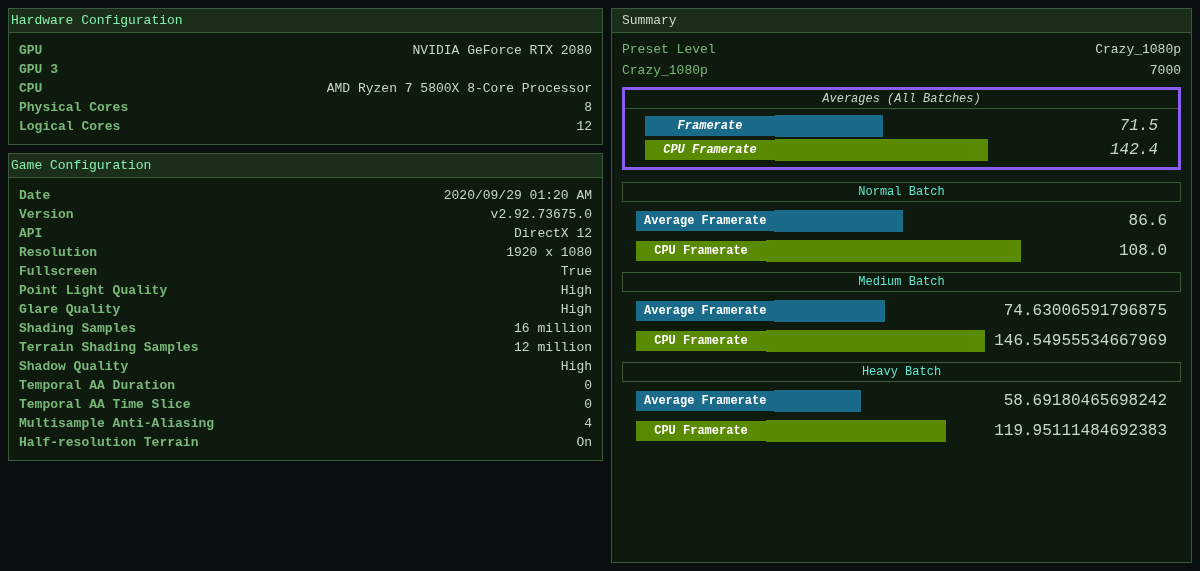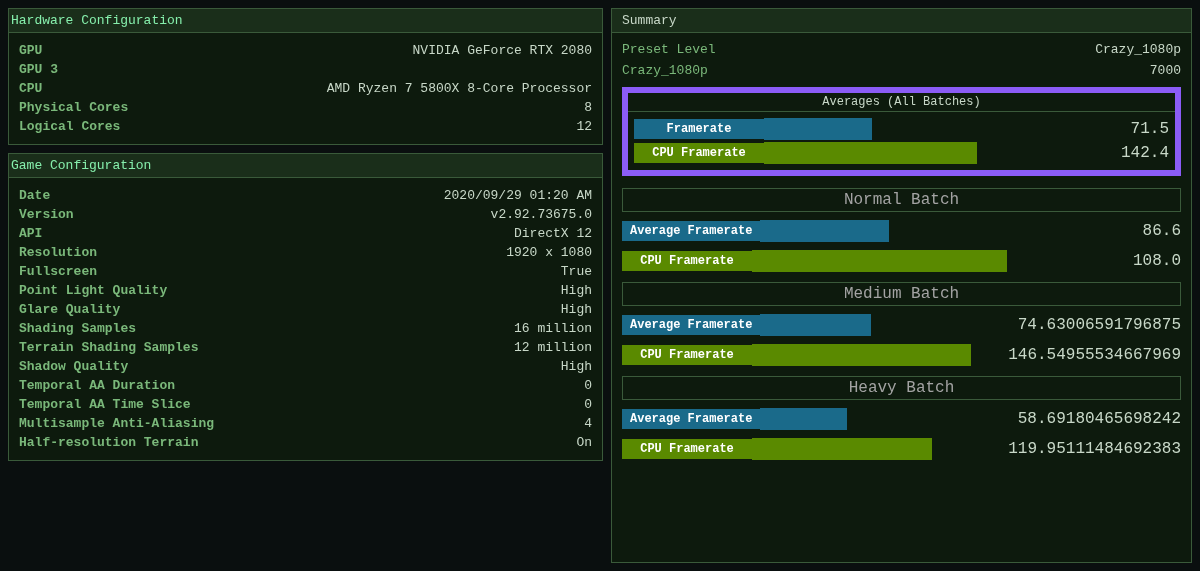--- a/index.html
+++ b/index.html
@@ -96,32 +96,32 @@
       font-size: 13px;
       padding: 1px 0;
     }
 
     .summary-row .value {
       color: #c8d8c8;
     }
 
     .batch-title {
       text-align: center;
-      color: #a3a3a3;
-      font-size: 16px;
+      color: #5eead4;
+      font-size: 12px;
       border: 1px solid #3a5a3a;
       padding: 2px;
       background: #0d1a0d;
       margin: 4px 0 2px 0;
     }
 
     .bar-row {
       display: flex;
       align-items: center;
-      margin: 2px 0;
+      margin: 2px 14px;
       gap: 0;
     }
 
     .bar-label {
       color: #ffffff;
       font-size: 12px;
       font-weight: bold;
       padding: 3px 8px;
       white-space: nowrap;
       min-width: 130px;
@@ -158,22 +158,23 @@
       white-space: nowrap;
     }
 
     .bar-container {
       display: flex;
       align-items: center;
       flex: 1;
     }
 
     .averages-section {
-      border: 6px solid #8b5cf6;
+      border: 3px solid #8b5cf6;
       margin: 4px 0;
+      font-style: italic;
     }
 
     .averages-title {
       text-align: center;
       color: #c8d8c8;
       font-size: 12px;
       border-bottom: 1px solid #3a5a3a;
       padding: 2px;
       background: #0d1a0d;
     }

